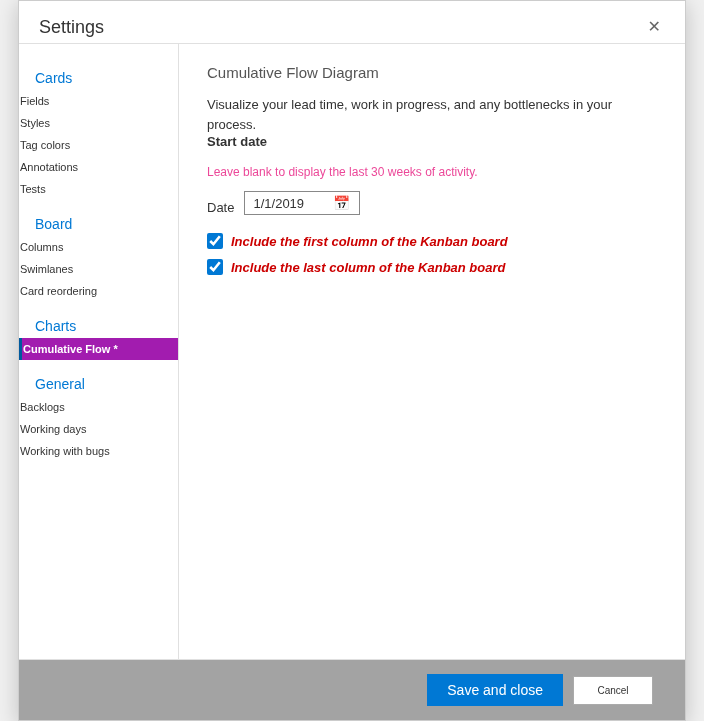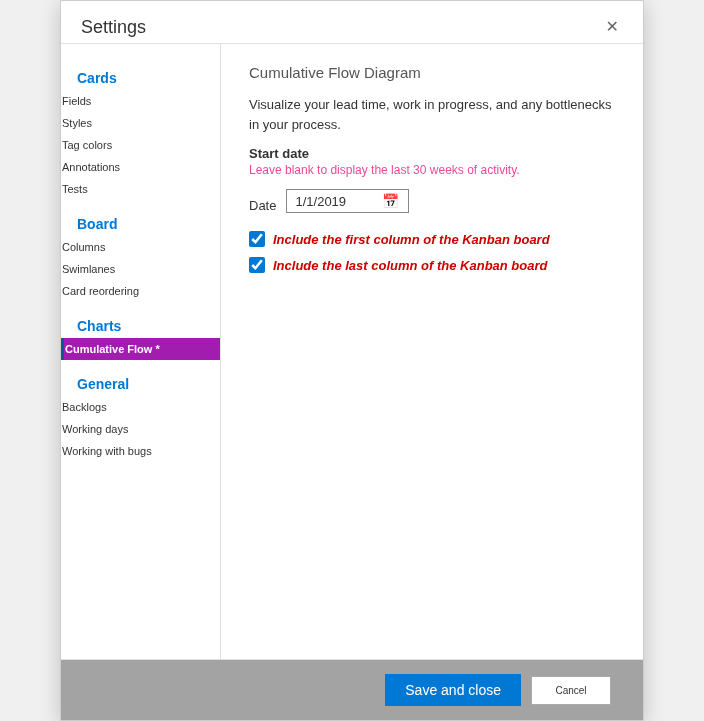--- a/index.html
+++ b/index.html
@@ -6,21 +6,21 @@
     body {
       font-family: "Segoe UI", Arial, sans-serif;
       font-size: 14px;
       background: #f0f0f0;
       display: flex;
       justify-content: center;
       align-items: center;
       min-height: 100vh;
     }
     .dialog {
-      width: 584px;
+      width: 668px;
       min-height: 721px;
       background: #fff;
       border: 1px solid #ccc;
       box-shadow: 0 4px 20px rgba(0,0,0,0.2);
       display: flex;
       flex-direction: column;
       position: relative;
     }
     .dialog-header {
       display: flex;
@@ -50,21 +50,21 @@
     .sidebar {
       width: 160px;
       min-width: 160px;
       border-right: 1px solid #e0e0e0;
       padding: 16px 0;
       background: #fff;
     }
     .sidebar-section-label {
       color: #0078d4;
       font-size: 14px;
-      font-weight: 700;
+      font-weight: 400;
       padding: 10px 16px 4px 16px;
       display: block;
     }
     .sidebar-item {
       display: block;
       padding: 5px 1px;
       color: #333;
       font-size: 11px;
       cursor: pointer;
       text-decoration: none;
@@ -87,28 +87,28 @@
     }
     .content-title {
       font-size: 15px;
       color: #555;
       font-weight: 400;
       margin-bottom: 14px;
     }
     .description {
       font-size: 13px;
       color: #333;
-      margin-bottom: 12px;
+      margin-bottom: 0;
       line-height: 1.5;
     }
     .section-label {
       font-size: 13px;
       font-weight: 600;
       color: #333;
-      margin-bottom: 2px;
+      margin-bottom: 16px;
     }
     .section-hint {
       font-size: 12px;
       color: #ec4899;
       margin-bottom: 12px;
     }
     .date-row {
       display: flex;
       align-items: flex-end;
       margin-bottom: 18px;
@@ -116,21 +116,21 @@
     }
     .date-label {
       font-size: 13px;
       color: #333;
     }
     .date-input-wrapper {
       display: flex;
       align-items: center;
       border: 1px solid #888;
       padding: 3px 8px;
-      gap: 17px;
+      gap: 10px;
     }
     .date-input {
       border: none;
       outline: none;
       font-size: 13px;
       color: #333;
       width: 70px;
       background: transparent;
     }
     .calendar-icon {

